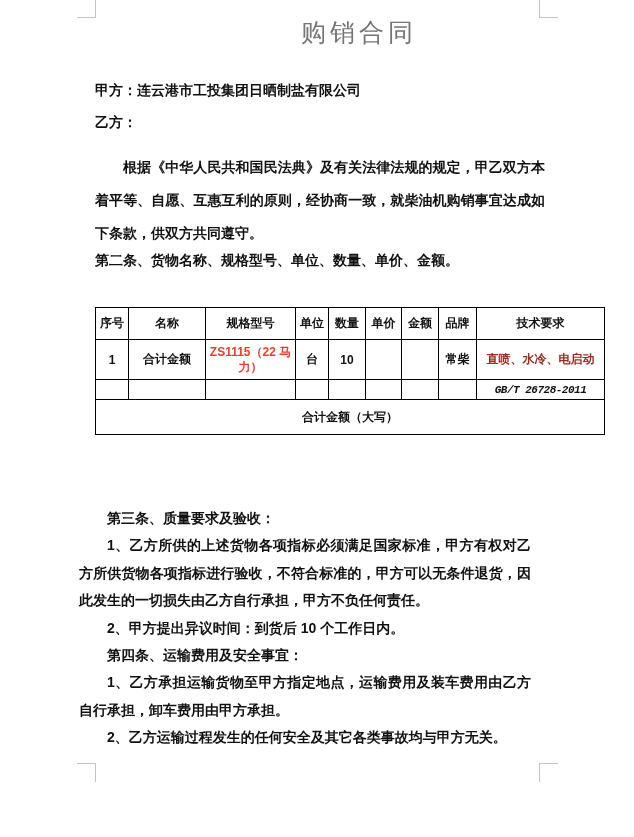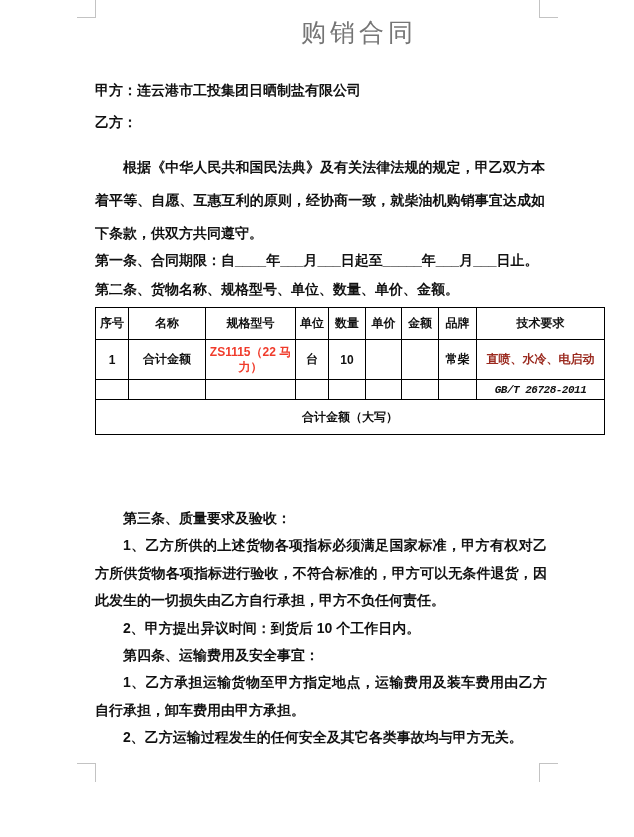--- a/index.html
+++ b/index.html
@@ -56,21 +56,21 @@
   .goods-table th{font-size:12px;margin-left:12px;}
   .row-head{height:32px;}
   .row-item{height:40px;}
   .row-gb{height:20px;font-style:italic;}
   .row-total{height:37px;}
   .row-footer{height:35px;}
   .spec-red{color:#f03b2b;line-height:15px;margin-left:48px;}
   .tech-red{color:#9b2a1f;}
   .gb-cell{font-weight:normal;font-size:11px;font-family:"Liberation Mono",monospace;letter-spacing:-0.5px;}
   .sections{
-    position:absolute;left:95px;top:505px;width:452px;
+    position:absolute;left:79px;top:505px;width:452px;
     font-size:14px;font-weight:bold;line-height:27.4px;
     text-align:justify;
   }
   .sections p{margin:0;text-indent:2em;}
 </style>
 </head>
 <body>
 
 <div class="page">
 
@@ -80,21 +80,20 @@
   <div class="crop br"></div>
 
   <div class="doc-title">购销合同</div>
 
   <div class="line party-a">甲方：连云港市工投集团日晒制盐有限公司</div>
   <div class="line party-b">乙方：</div>
 
   <div class="preamble">根据《中华人民共和国民法典》及有关法律法规的规定，甲乙双方本着平等、自愿、互惠互利的原则，经协商一致，就柴油机购销事宜达成如下条款，供双方共同遵守。</div>
 
   <div class="clauses12">
-    <div>第一条、合同期限：自____年___月___日起至_____年___月___日止。</div>
     <div>第二条、货物名称、规格型号、单位、数量、单价、金额。</div>
   </div>
 
   <table class="goods-table">
     <colgroup>
       <col style="width:33px">
         <col style="width:77px">
         <col style="width:90px">
       <col style="width:33px">
         <col style="width:37px">

